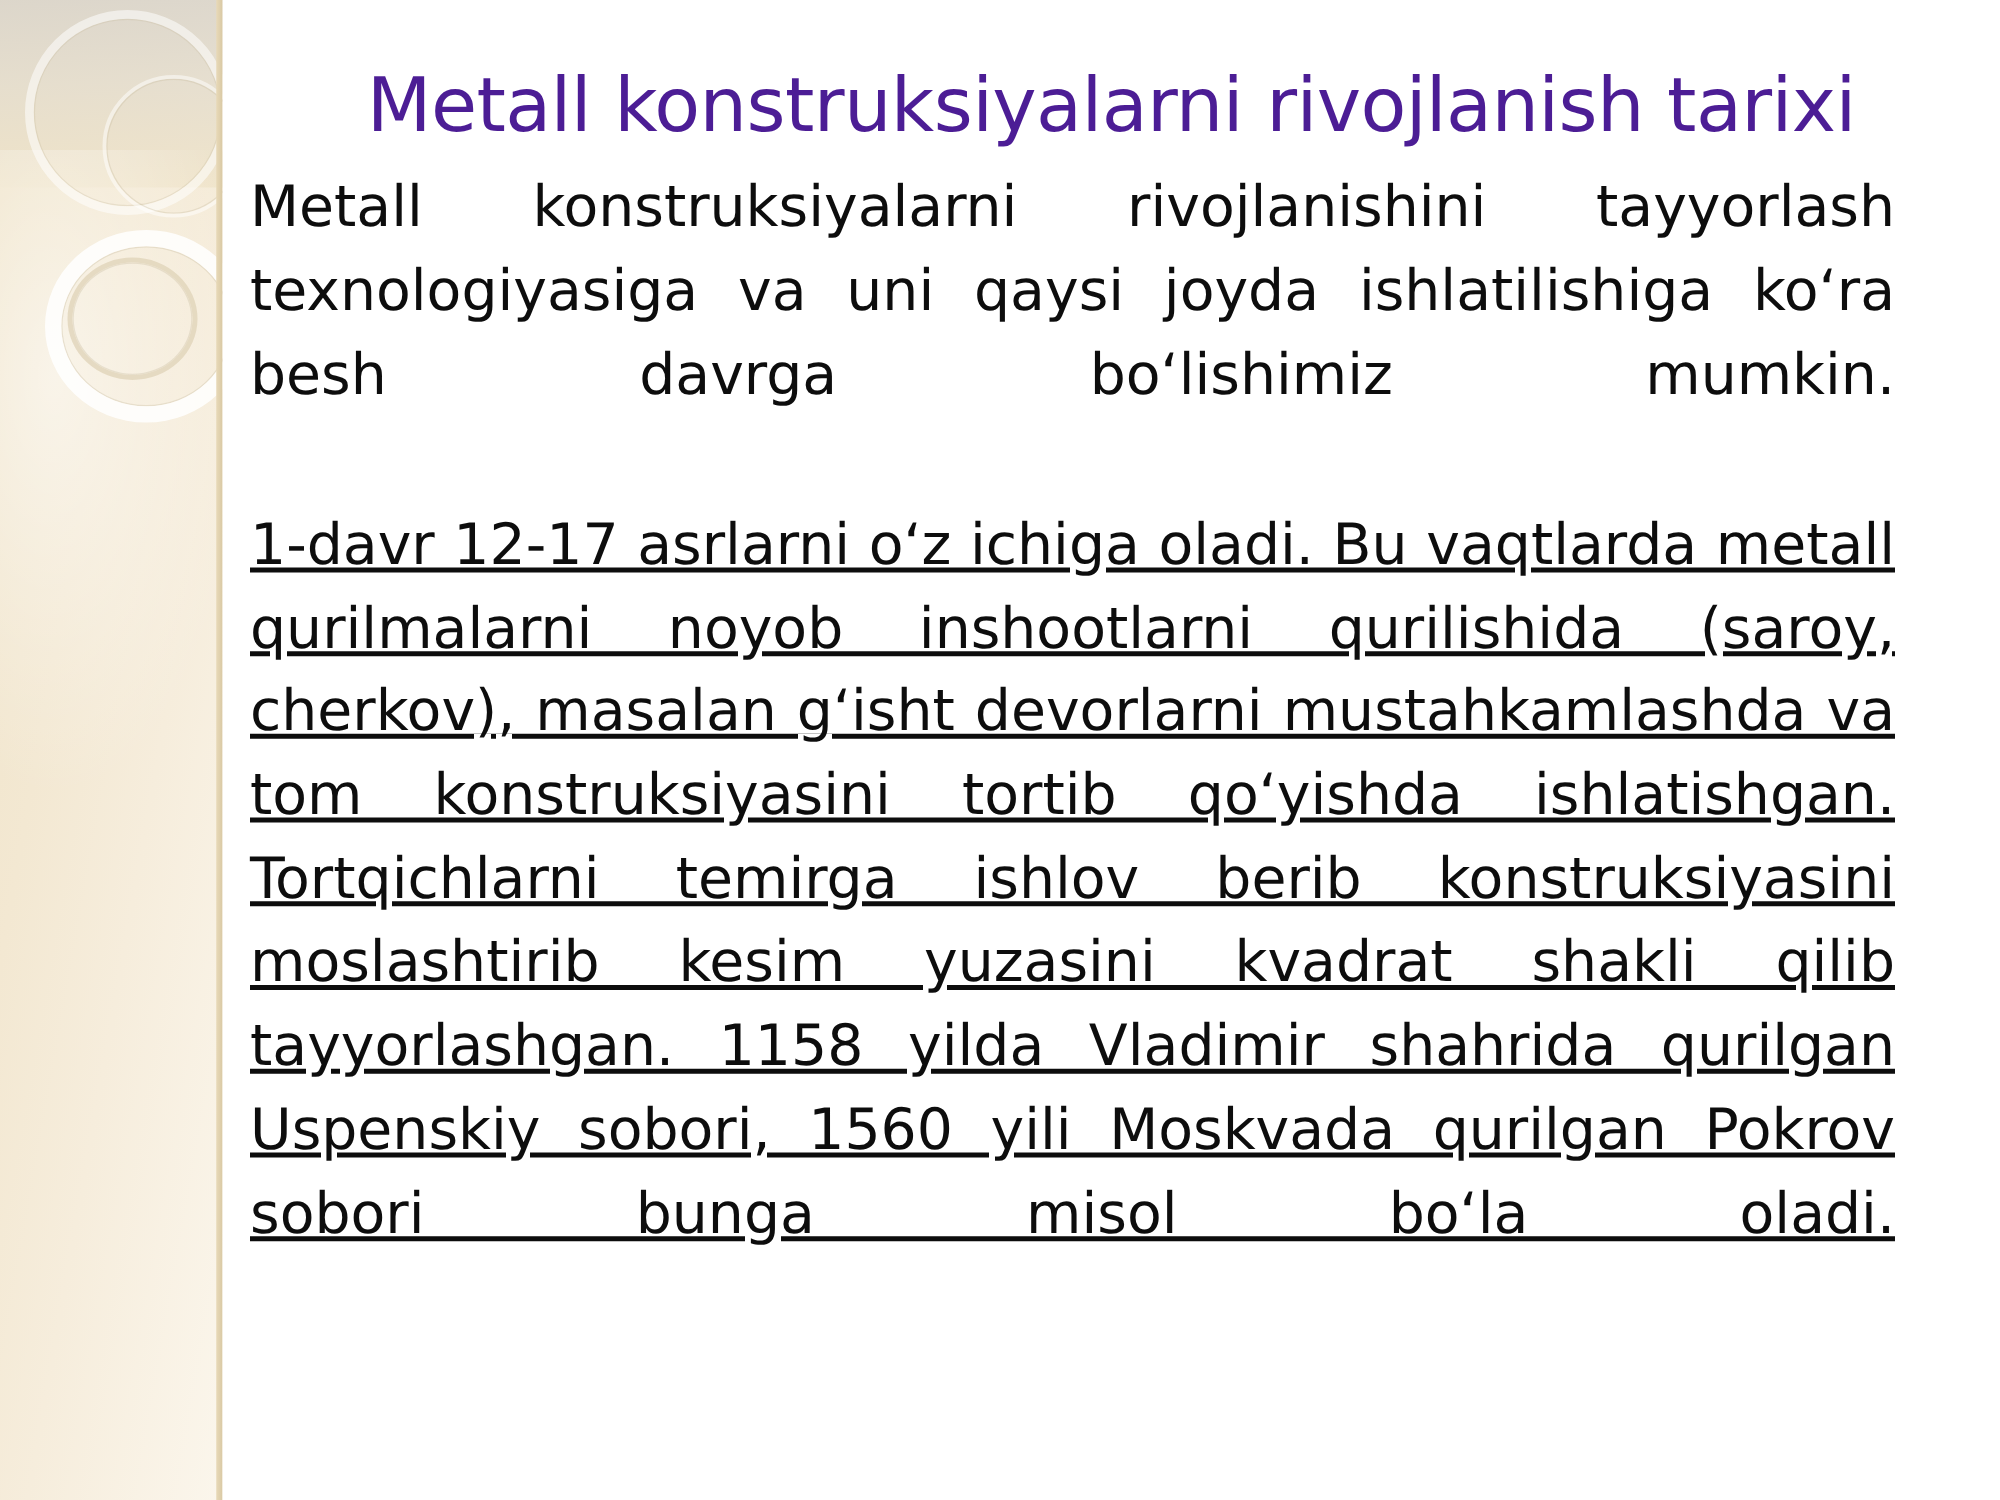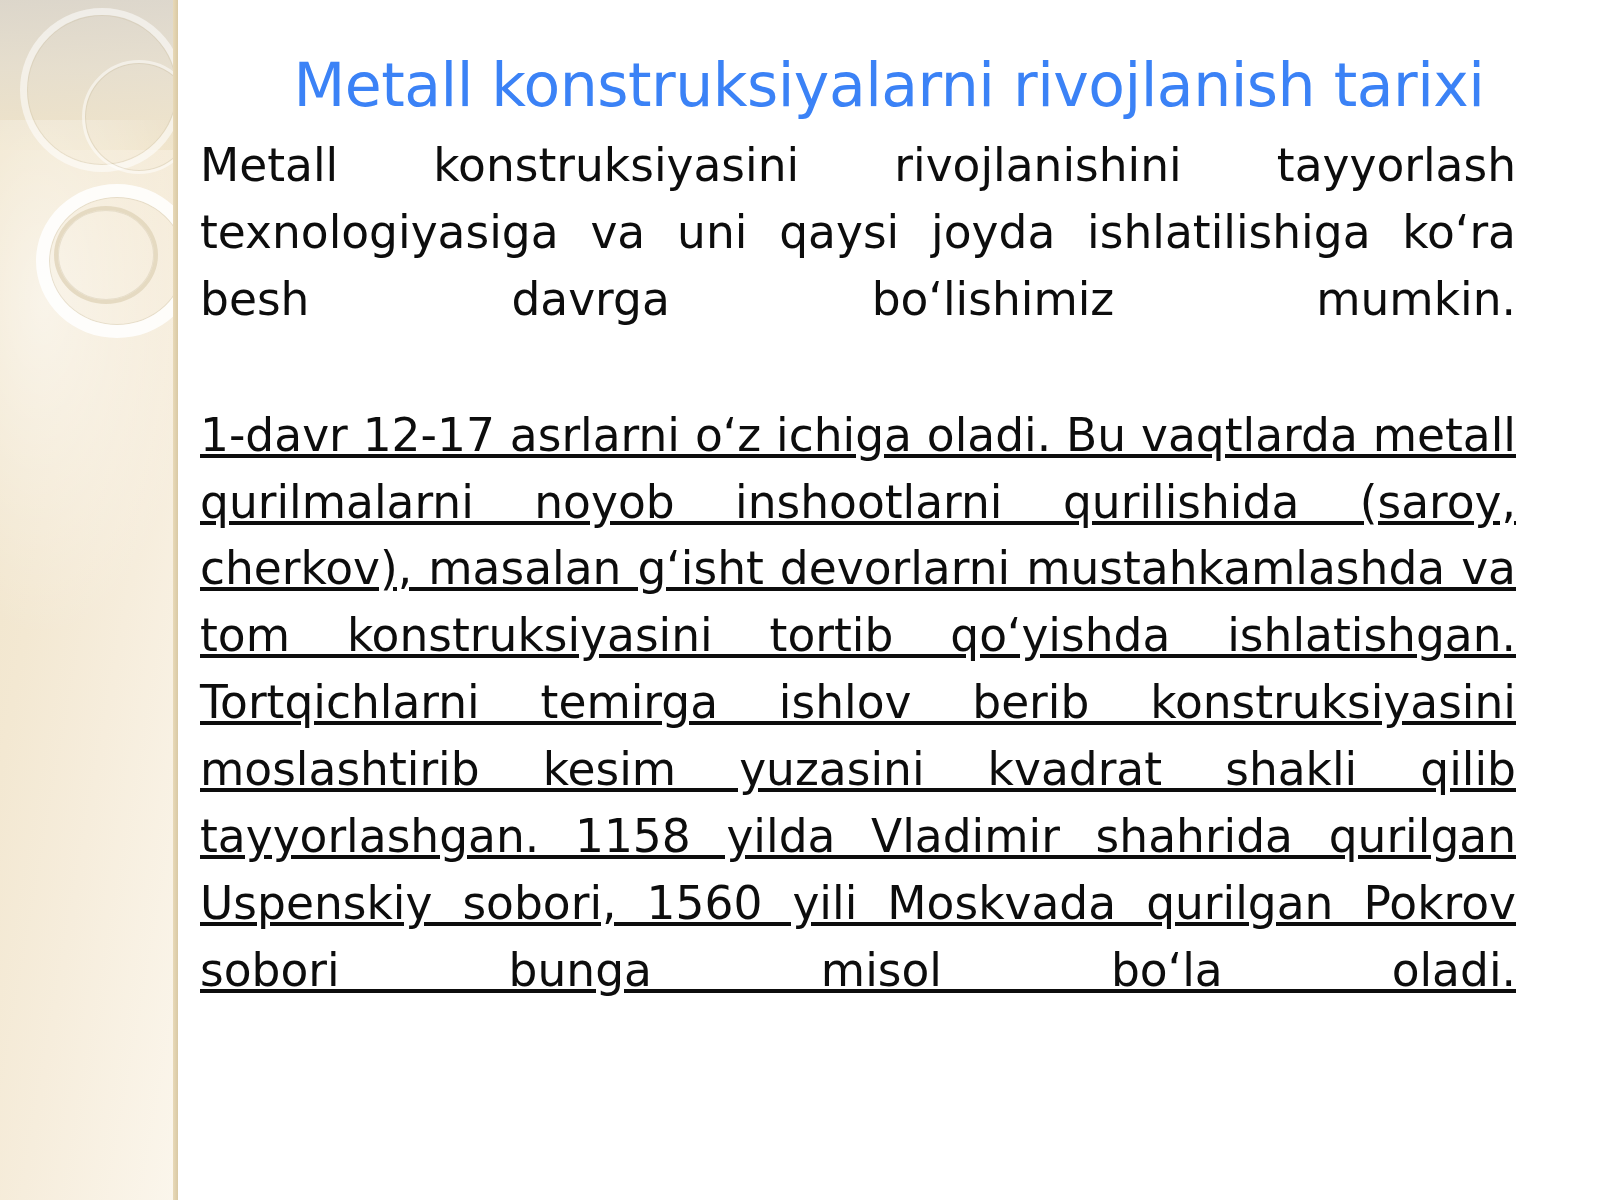--- a/index.html
+++ b/index.html
@@ -108,21 +108,21 @@
     width: 1422px;
     height: 1200px;
     padding: 0;
     box-sizing: border-box;
   }
 
   .title {
     margin: 0;
     padding: 52px 36px 0 36px;
     text-align: center;
-    color: #3b82f6;
+    color: #4c1d95;
     font-size: 60px;
     line-height: 1.12;
     font-weight: 400;
     font-family: "DejaVu Sans", sans-serif;
     letter-spacing: -0.5px;
   }
 
   .body-text {
     padding: 14px 84px 0 22px;
     color: #0d0d0d;
@@ -160,18 +160,18 @@
     <div class="ring ring-d"></div>
     <div class="ring ring-b"></div>
     <div class="ring ring-c"></div>
     <div class="band-edge"></div>
   </div>
 
   <div class="content">
     <h1 class="title">Metall konstruksiyalarni rivojlanish tarixi</h1>
 
     <div class="body-text">
-      <p class="para">Metall konstruksiyasini rivojlanishini tayyorlash texnologiyasiga va uni qaysi joyda ishlatilishiga ko‘ra besh davrga bo‘lishimiz mumkin.</p>
+      <p class="para">Metall konstruksiyalarni rivojlanishini tayyorlash texnologiyasiga va uni qaysi joyda ishlatilishiga ko‘ra besh davrga bo‘lishimiz mumkin.</p>
       <p class="para">1-davr 12-17 asrlarni o‘z ichiga oladi. Bu vaqtlarda metall qurilmalarni noyob inshootlarni qurilishida (saroy, cherkov), masalan g‘isht devorlarni mustahkamlashda va tom konstruksiyasini tortib qo‘yishda ishlatishgan. Tortqichlarni temirga ishlov berib konstruksiyasini moslashtirib kesim yuzasini kvadrat shakli qilib tayyorlashgan. 1158 yilda Vladimir shahrida qurilgan Uspenskiy sobori, 1560 yili Moskvada qurilgan Pokrov sobori bunga misol bo‘la oladi.</p>
     </div>
   </div>
 
 </div>
 
 </body></html>

